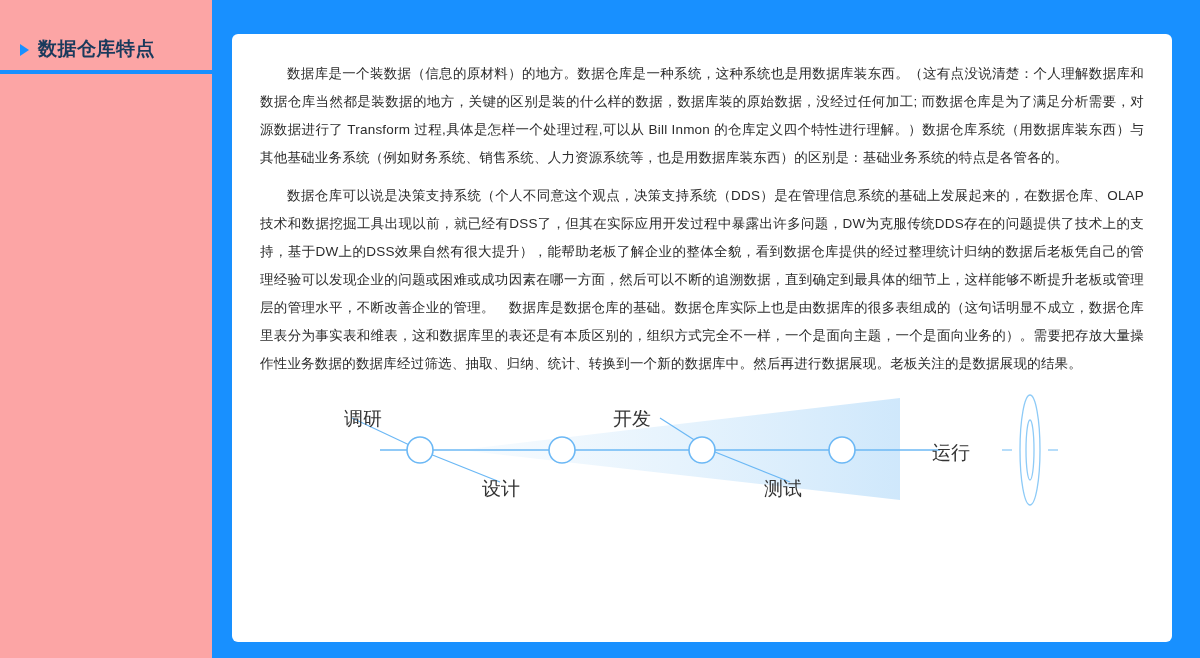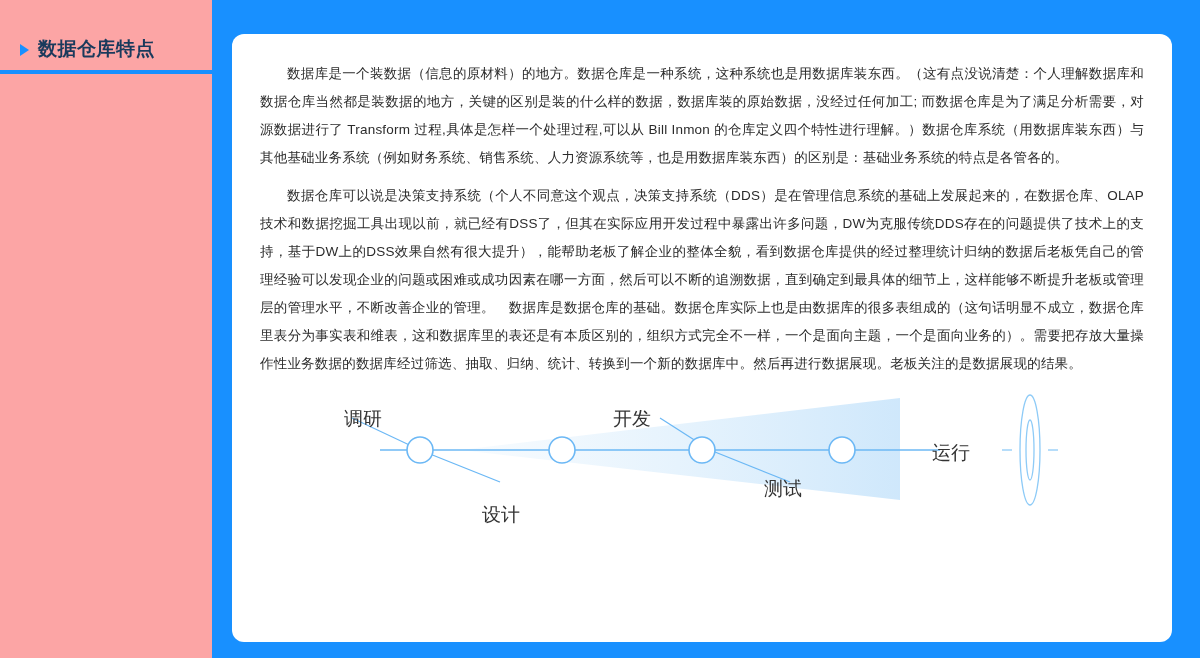--- a/index.html
+++ b/index.html
@@ -72,21 +72,21 @@
     z-index: 6;
   }
   
   .card {
     position: absolute;
     left: 232px;
     top: 34px;
     width: 940px;
     height: 608px;
     background: #ffffff;
-    border-radius: 12px;
+    border-radius: 6px;
     box-sizing: border-box;
     padding: 26px 28px 20px 28px;
     overflow: hidden;
     z-index: 4;
   }
   .para {
     font-size: 13.5px;
     line-height: 28px;
     color: #2b2b2b;
     text-align: justify;
@@ -162,20 +162,20 @@
         <circle cx="442" cy="62" r="13" fill="#ffffff" stroke="#6cb8f5" stroke-width="1.6"></circle>
         <circle cx="582" cy="62" r="13" fill="#ffffff" stroke="#6cb8f5" stroke-width="1.6"></circle>
 
         <ellipse cx="770" cy="62" rx="10" ry="55" fill="none" stroke="#8ecbf7" stroke-width="1.3"></ellipse>
         <ellipse cx="770" cy="62" rx="4" ry="30" fill="none" stroke="#8ecbf7" stroke-width="1.3"></ellipse>
         <line x1="752" y1="62" x2="742" y2="62" stroke="#8ecbf7" stroke-width="1.3"></line>
         <line x1="788" y1="62" x2="798" y2="62" stroke="#8ecbf7" stroke-width="1.3"></line>
       </svg>
 
       <div class="node-label" style="left:84px; top:18px;">调研</div>
-      <div class="node-label" style="left:222px; top:88px;margin-top:26px;">设计</div>
+      <div class="node-label" style="left:222px; top:88px;">设计</div>
       <div class="node-label" style="left:353px; top:18px;">开发</div>
       <div class="node-label" style="left:504px; top:88px;">测试</div>
       <div class="node-label" style="left:672px; top:52px;">运行</div>
     </div>
 
   </div>
 </div>
 
 </body></html>

